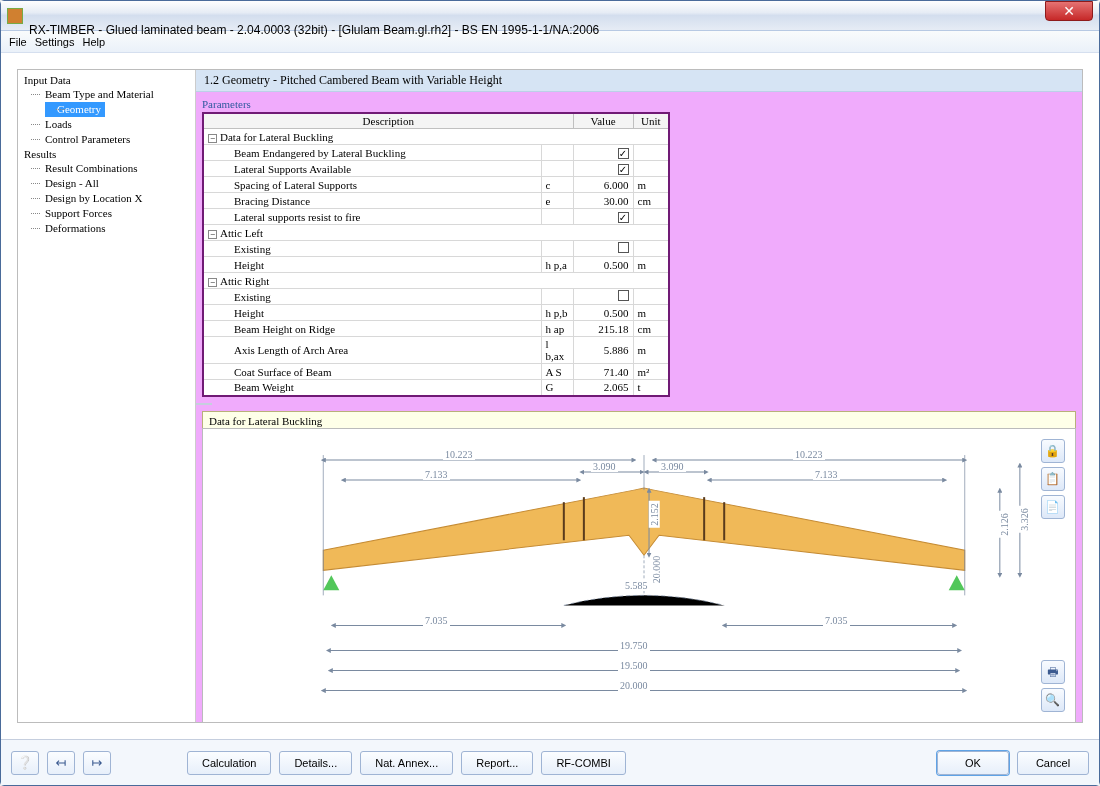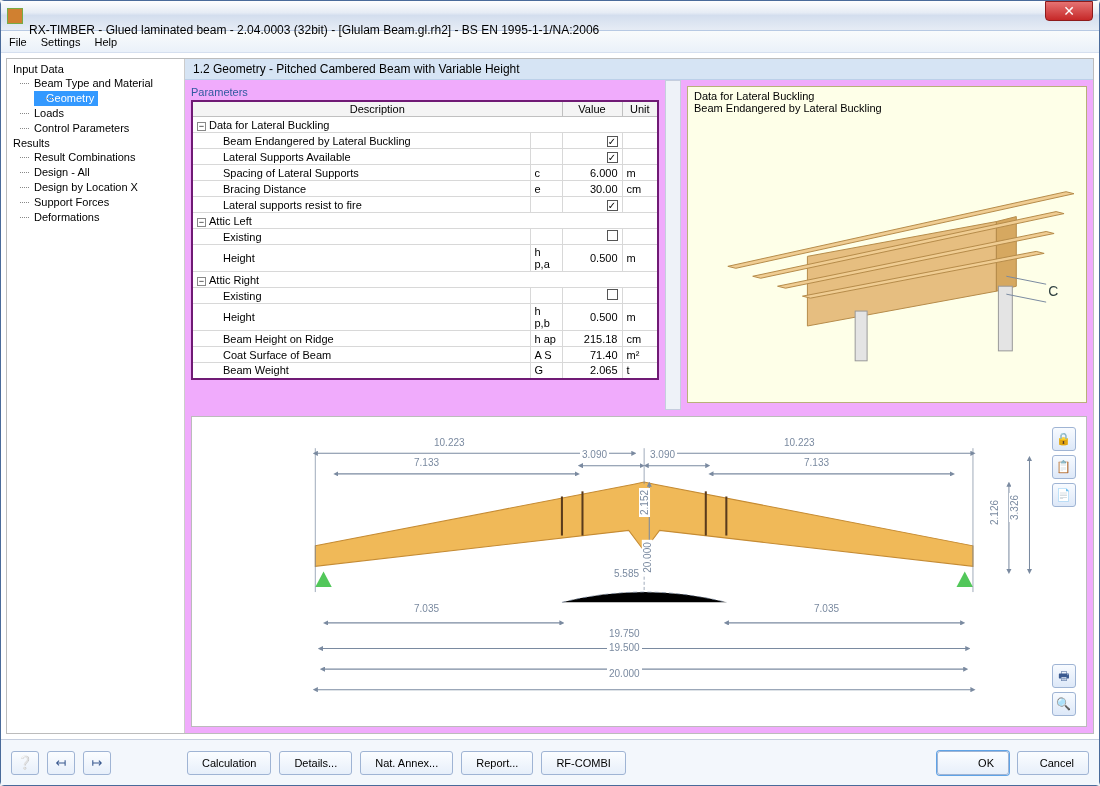--- a/index.html
+++ b/index.html
@@ -40,25 +40,25 @@
     border: 1px solid #8e1b1b;
     border-radius: 0 0 4px 4px;
     color:#fff; text-align:center;
     position:absolute; top:0; right:6px;
     font-size:14px; line-height:18px;
   }
   .menubar {
     height: 22px;
     background: linear-gradient(#f9fbfc, #eaf1f9);
     border-bottom:1px solid #d5dfef;
-    padding-left:8px; display:flex; align-items:center; gap:14px;
+    padding-left:8px; display:flex; align-items:center; gap:8px;
   }
   .menubar span { color:#000; }
   .main {
-    flex:1; display:flex; border:1px solid #bcbcbc; margin:5px; overflow:hidden;
+    flex:1; display:flex; border:1px solid #bcbcbc; margin:16px; overflow:hidden;font-family:Liberation Serif, serif;
   }
   .sidebar {
     width: 178px; background:#fff; border-right:1px solid #ccc;
     padding:3px 2px; overflow:auto;
   }
   .tree-root { color:#000; }
   .tree-node { padding:1px 0 1px 4px; cursor:default; white-space:nowrap; }
   .tree-sub { padding-left: 25px; position:relative; line-height:15px; }
   .tree-sub::before{
     content:""; position:absolute; left:11px; top:7px; width:9px; height:1px;
@@ -68,21 +68,21 @@
     background:#3399ff; color:#fff; display:inline-block; padding-right:4px;
   }
   .content {
     flex:1; display:flex; flex-direction:column; background:#f0abfc;
   }
   .content-header {
     background:#d6e4f4; padding:3px 8px; font-size:12px; color:#000;
     border-bottom:1px solid #bcd0e8;
   }
   .upper {
-    display:flex; height: 330px;
+    display:flex; height: 330px; flex-direction: column;
   }
   .params-panel {
     width: 480px;  padding:6px;
   }
   .group-label { color:#305a9f; font-size:11px; padding-bottom:2px; display:block;}
   .params-table {
     width:100%; border:2px solid #701a75; border-collapse:collapse;
     background:#fff;
   }
   .params-table th {
@@ -143,21 +143,21 @@
   .right-toolbar-bottom{
     position:absolute; right:10px; bottom:10px; width:24px;
     display:flex;flex-direction:column;gap:4px;
   }
   .footer{
     height:46px; border-top:1px solid #c5cede; background:#f3f7fc;
     display:flex; align-items:center; padding:0 10px; gap:8px;
   }
   .btn{
     height:24px; border:1px solid #9fb4d4; background:linear-gradient(#fbfdff,#e7effa);
-    border-radius:3px; font-size:11px; padding:0 14px; color:#000;text-align:right;
+    border-radius:3px; font-size:11px; padding:0 14px; color:#000;
   }
   .btn.default{ box-shadow:0 0 0 1px #5fa3e6; }
   .iconbtn{
     width:28px;height:24px;border:1px solid #9fb4d4;
     background:linear-gradient(#fbfdff,#e7effa);border-radius:3px;
     font-size:13px;line-height:22px;text-align:center;color:#3b5a90;
   }
   .footer .spacer{ flex:1; }
   .beam-poly{
     fill:#f0b958; stroke:#c58b33; stroke-width:1;
@@ -280,20 +280,26 @@
                   <td class="unit">m</td>
                 </tr>
 
             <tr>
                   <td class="indent-desc">Beam Height on Ridge</td>
                   <td class="sym">h ap</td>
                   <td class="val">215.18</td>
                   <td class="unit">cm</td>
                 </tr>
             <tr>
+                  <td class="indent-desc">Axis Length of Arch Area</td>
+                  <td class="sym">l b,ax</td>
+                  <td class="val">5.886</td>
+                  <td class="unit">m</td>
+                </tr>
+            <tr>
                   <td class="indent-desc">Coat Surface of Beam</td>
                   <td class="sym">A S</td>
                   <td class="val">71.40</td>
                   <td class="unit">m²</td>
                 </tr>
             <tr>
                   <td class="indent-desc">Beam Weight</td>
                   <td class="sym">G</td>
                   <td class="val">2.065</td>
                   <td class="unit">t</td>
@@ -385,21 +391,21 @@
           <span class="dim-label" style="left:388px;top:32px;">3.090</span>
           <span class="dim-label" style="left:456px;top:32px;">3.090</span>
           <span class="dim-label" style="left:438px;top:80px;transform:rotate(-90deg);">2.152</span>
           <span class="dim-label" style="left:438px;top:135px;transform:rotate(-90deg);">20.000</span>
           <span class="dim-label" style="left:788px;top:90px;transform:rotate(-90deg);">2.126</span>
           <span class="dim-label" style="left:808px;top:85px;transform:rotate(-90deg);">3.326</span>
           <span class="dim-label" style="left:420px;top:151px;">5.585</span>
           <span class="dim-label" style="left:220px;top:186px;">7.035</span>
           <span class="dim-label" style="left:620px;top:186px;">7.035</span>
           <span class="dim-label" style="left:415px;top:211px;">19.750</span>
-          <span class="dim-label" style="left:415px;top:225px;">19.500</span>
+          <span class="dim-label" style="left:415px;top:231px;">19.500</span>
           <span class="dim-label" style="left:415px;top:251px;">20.000</span>
 
           
           <div class="right-toolbar">
             <div class="tbtn">🔒</div>
             <div class="tbtn">📋</div>
             <div class="tbtn">📄</div>
           </div>
           <div class="right-toolbar-bottom">
             <div class="tbtn">🖶</div>

